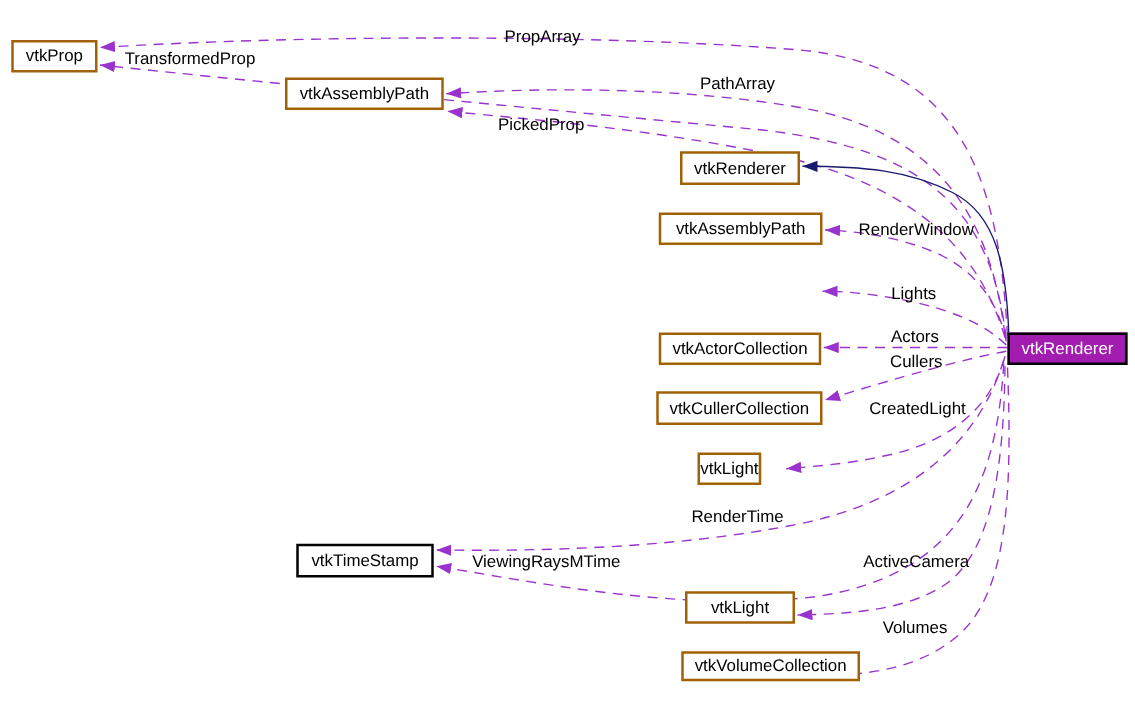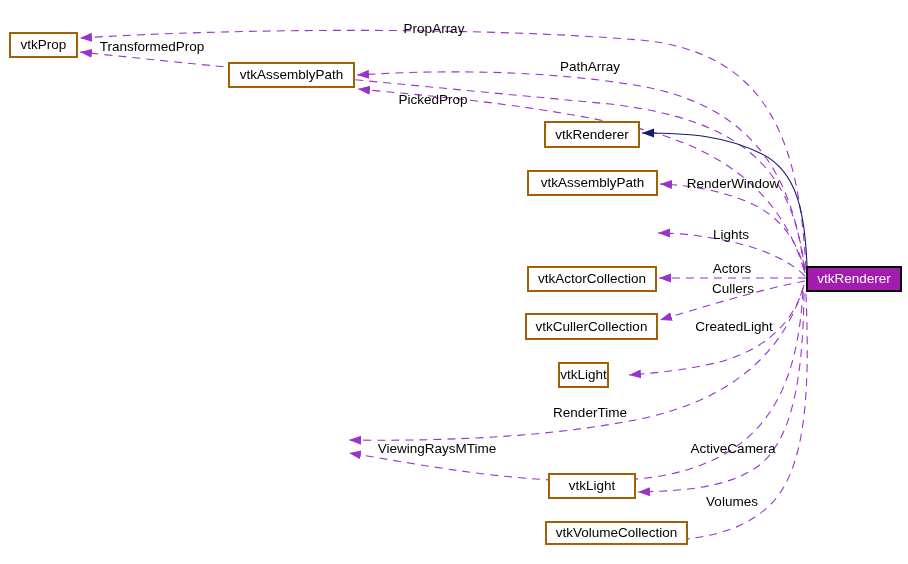--- a/index.html
+++ b/index.html
@@ -67,20 +67,21 @@
     <path fill="none" stroke="#191970" stroke-width="1.1" d="M807,266 C805,215 798,172 762,154 C726,136 690,133 642,133" marker-end="url(#arrN)"></path>
   </svg>
 
   <div class="node" style="left:9px;   top:32px;  width:69px;  height:26px;">vtkProp</div>
   <div class="node" style="left:228px; top:62px;  width:127px; height:26px;">vtkAssemblyPath</div>
   <div class="node" style="left:544px; top:121px; width:96px;  height:27px;">vtkRenderer</div>
   <div class="node" style="left:527px; top:170px; width:131px; height:26px;">vtkAssemblyPath</div>
   <div class="node" style="left:527px; top:266px; width:130px; height:26px;">vtkActorCollection</div>
   <div class="node" style="left:525px; top:313px; width:133px; height:27px;">vtkCullerCollection</div>
   <div class="node" style="left:558px; top:362px; width:51px;  height:26px;">vtkLight</div>
+  <div class="node node--plain" style="left:237px; top:435px; width:110px; height:27px;">vtkTimeStamp</div>
   <div class="node" style="left:548px; top:473px; width:88px;  height:26px;">vtkLight</div>
   <div class="node" style="left:545px; top:521px; width:143px; height:24px;">vtkVolumeCollection</div>
   <div class="node node--main" style="left:806px; top:266px; width:96px; height:26px;">vtkRenderer</div>
 
   <span class="edge-label" style="left:434px; top:29px;">PropArray</span>
   <span class="edge-label" style="left:152px; top:47px;">TransformedProp</span>
   <span class="edge-label" style="left:590px; top:67px;">PathArray</span>
   <span class="edge-label" style="left:433px; top:100px;">PickedProp</span>
   <span class="edge-label" style="left:733px; top:184px;">RenderWindow</span>
   <span class="edge-label" style="left:731px; top:235px;">Lights</span>

